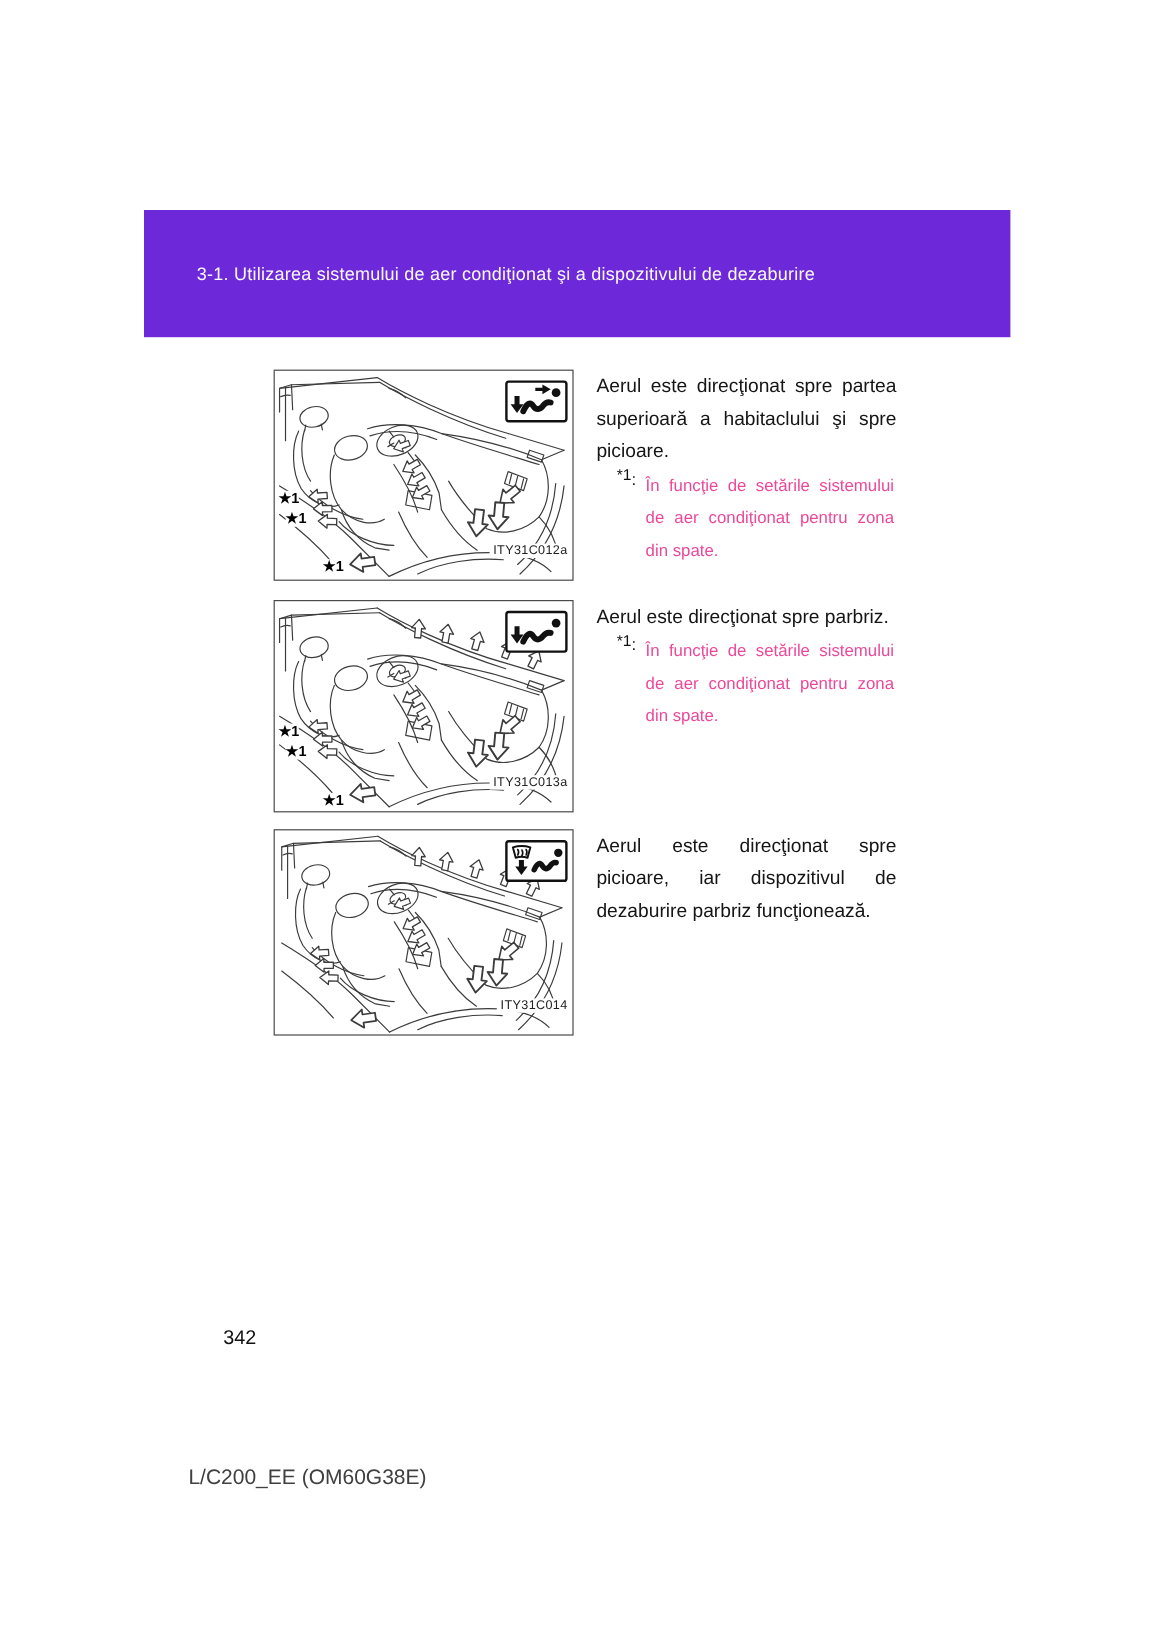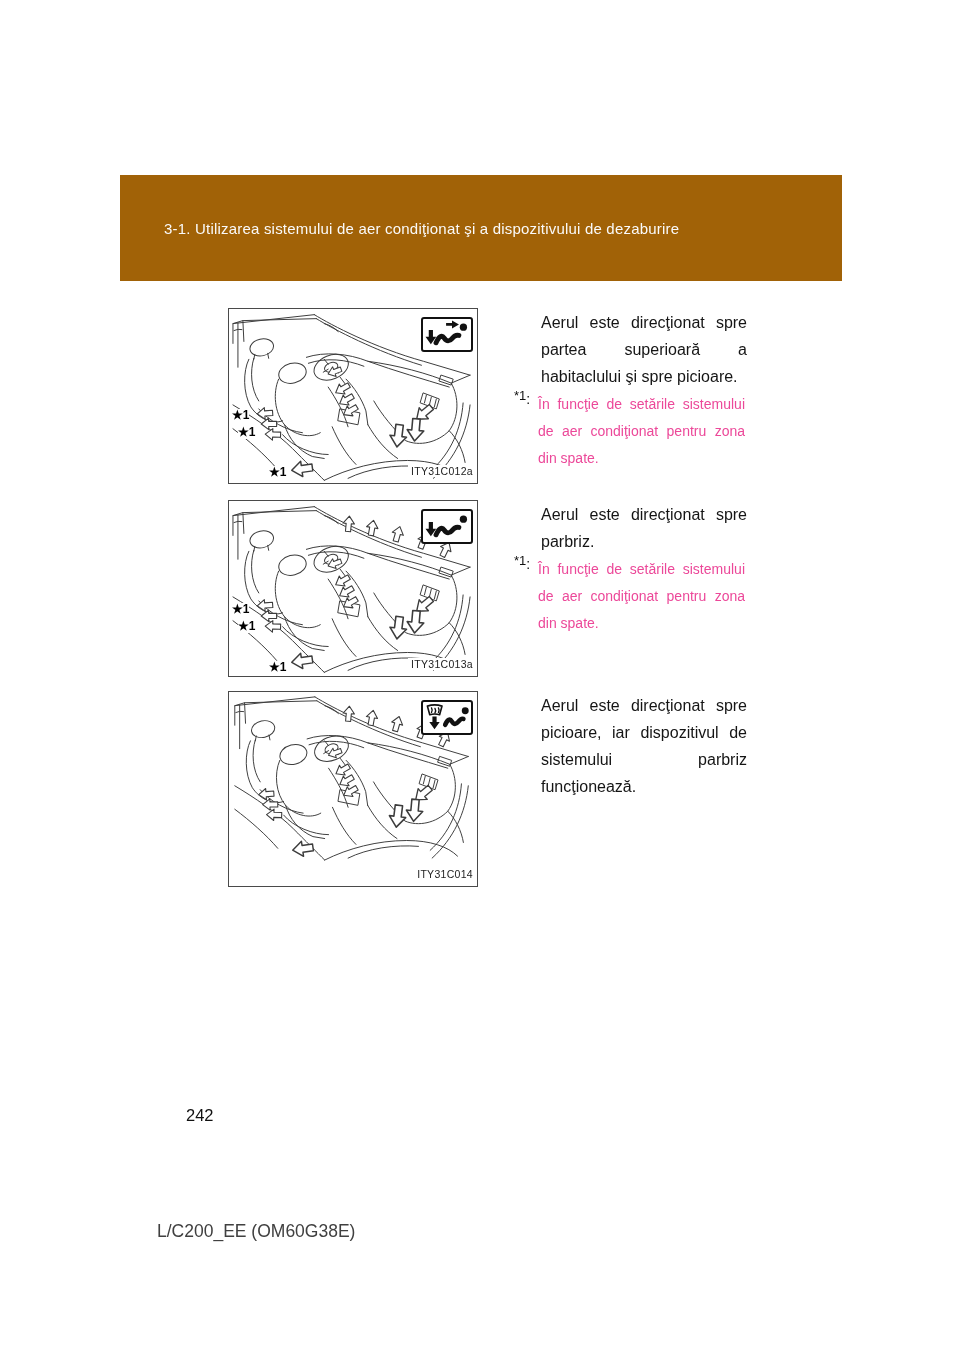--- a/index.html
+++ b/index.html
@@ -20,29 +20,29 @@
     position:absolute; left:228px; top:0; width:250px; height:176px;
     border:1px solid #4a4a4a; background:#fff;
   }
   .cabin-svg { position:absolute; left:0; top:0; width:248px; height:174px; }
   .mode-icon {
     position:absolute; top:8px; right:4px; width:52px; height:35px;
     border:2px solid #111; border-radius:3px; background:#fff;
   }
   .mode-icon svg { width:100%; height:100%; }
   .figcode {
-    position:absolute; right:4px; bottom:6px; font-size:10.5px; color:#222;
+    position:absolute; right:4px; bottom:18px; font-size:10.5px; color:#222;
     letter-spacing:.3px; background:#fff; padding-left:3px;
   }
   .star {
     position:absolute; font-size:12px; font-weight:700; color:#000;
     background:#fff; line-height:13px;
   }
   .textcol { position:absolute; left:497px; top:1px; width:250px; }
-  .heading { font-size:16px; line-height:27px; text-align:justify; color:#151515;margin-left:44px; }
+  .heading { font-size:16px; line-height:27px; text-align:justify; color:#151515; }
   .note { position:relative; margin-left:41px; width:207px; margin-top:1px; }
   .note-text { font-size:14px; line-height:27px; text-align:justify; color:#ec4899; }
   .note-marker { position:absolute; left:-24px; top:0; font-size:14px; white-space:nowrap; }
   .note-marker .sup { font-size:13px; position:relative; top:-4px; }
   .pagenum  { position:absolute; left:186px; top:1106px; font-size:16.5px; color:#111; }
   .docid    { position:absolute; left:157px; top:1221px; font-size:17.5px; color:#404040; }
   .watermark{ position:absolute; right:17px; top:1324px; font-size:24px; color:#9c9c9c; letter-spacing:.5px; }
   .hidden-defs { position:absolute; width:0; height:0; }
 </style>
 </head>
@@ -117,21 +117,21 @@
     <g id="icon-body">
       <path d="M14,26 Q19,15 23,21 Q27,27 32,21 Q35,17 39,18" fill="none" stroke="#111" stroke-width="5.4" stroke-linecap="round"></path>
       <circle cx="44" cy="9" r="4" fill="#111"></circle>
     </g>
     <path id="icon-downarrow" d="M6,12 h4.6 v7.5 h3.6 l-5.9,8.2 -5.9,-8.2 h3.6 z" fill="#111"></path>
   </defs>
 </svg>
 
 <div class="page">
 
-  <header class="chapter-bar" style="background: #a16207; text-align: center;">
+  <header class="chapter-bar" style="background: #6d28d9; text-align: center;">
     <span class="title">3-1. Utilizarea sistemului de aer condiţionat şi a dispozitivului de dezaburire</span>
   </header>
 
   <section class="row" style="top:308px; height:176px;">
     <figure class="illus">
       <svg class="cabin-svg" viewBox="0 0 250 174">
         <use href="#cabin"></use>
           <use href="#arrows-base"></use>
       </svg>
       <span class="star" style="left:3px; top:100px;">★1</span>
@@ -176,38 +176,38 @@
     <div class="textcol">
       <p class="heading">Aerul este direcţionat spre parbriz.</p>
       <div class="note">
         <span class="note-marker"><span class="sup">*1</span><span>:</span></span>
         <div class="note-text">În funcţie de setările sistemului de aer condiţionat pentru zona din spate.</div>
       </div>
     </div>
   </section>
 
   <section class="row" style="top:691px; height:172px;">
-    <figure class="illus" style="height:196px;">
+    <figure class="illus" style="height:172px;">
       <svg class="cabin-svg" viewBox="0 0 250 174" style="height:170px">
         <use href="#cabin"></use>
           <use href="#arrows-base"></use>
           <use href="#arrows-top"></use>
       </svg>
       <div class="mode-icon">
         <svg viewBox="0 0 52 34">
           <path d="M4.5,4.5 q8,-2.6 16,0 l-2.6,9.5 q-5.4,-1.6 -10.8,0 z" fill="none" stroke="#111" stroke-width="1.8" stroke-linejoin="round"></path>
           <path d="M9,6.5 q1.5,2.5 0,5 M12.8,7 q1.5,2.5 0,5 M16.6,6.5 q1.5,2.5 0,5" fill="none" stroke="#111" stroke-width="1.5" stroke-linecap="round"></path>
           <path d="M10,16 h4.6 v6 h3.4 l-5.7,7.8 -5.7,-7.8 h3.4 z" fill="#111"></path>
           <path d="M24,25 Q28,16 31.5,21.5 Q34.5,26.5 38.5,21.5 Q41.5,17.5 44,18.5" fill="none" stroke="#111" stroke-width="5" stroke-linecap="round"></path>
           <circle cx="46" cy="9.5" r="3.8" fill="#111"></circle>
         </svg>
       </div>
       <span class="figcode">ITY31C014</span>
     </figure>
     <div class="textcol">
-      <p class="heading">Aerul este direcţionat spre picioare, iar dispozitivul de sistemului parbriz funcţionează.</p>
+      <p class="heading">Aerul este direcţionat spre picioare, iar dispozitivul de dezaburire parbriz funcţionează.</p>
     </div>
   </section>
 
-  <div class="pagenum">242</div>
+  <div class="pagenum">342</div>
   <div class="docid">L/C200_EE (OM60G38E)</div>
 
 </div>
 
 </body></html>

